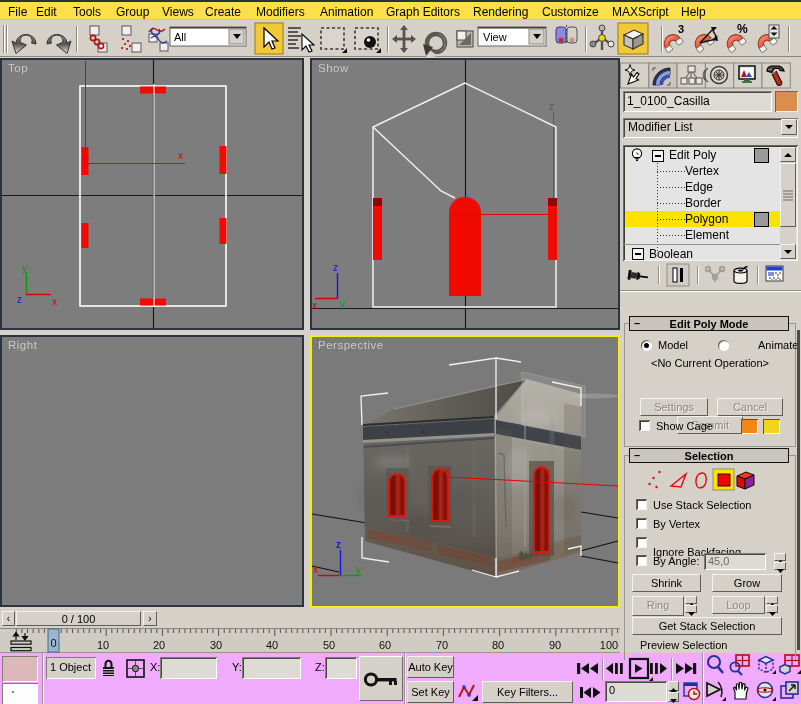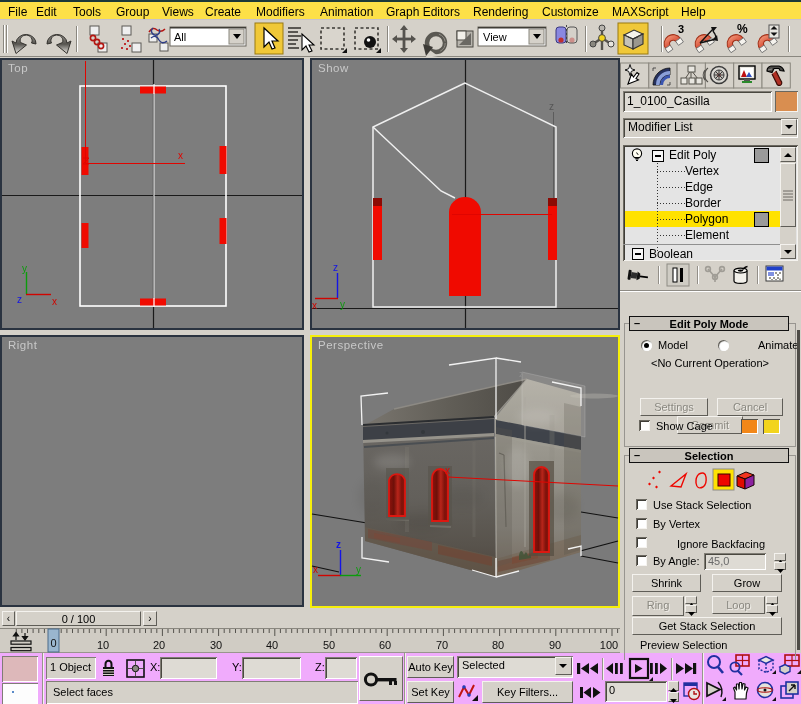--- a/index.html
+++ b/index.html
@@ -638,42 +638,35 @@
     <circle cx="9.5" cy="9.5" r="3.2" fill="#8a8880" stroke="#111"></circle>
   </svg>
 
   <div class="abs" style="left:150px;top:8px;">X:</div>
   <div class="abs sunken2" style="left:160px;top:4px;width:57px;height:22px;background:#dedbd4;"></div>
   <div class="abs" style="left:232px;top:8px;">Y:</div>
   <div class="abs sunken2" style="left:242px;top:4px;width:59px;height:22px;background:#dedbd4;"></div>
   <div class="abs" style="left:315px;top:8px;">Z:</div>
   <div class="abs sunken2" style="left:325px;top:4px;width:32px;height:22px;background:#dedbd4;"></div>
 
-  <div class="abs" style="left:46px;top:28px;width:312px;height:23px;background:#d5d1c9;box-shadow:inset 1px 1px 0 #807d75, inset -1px -1px 0 #fff;line-height:22px;padding-left:7px;">Select faces</div>
 
   <div class="abs raised" style="left:359px;top:3px;width:44px;height:45px;">
     <svg width="36" height="15" viewBox="0 0 36 15" style="left:4px;top:15px;">
       <circle cx="7" cy="7.5" r="5.6" fill="none" stroke="#111" stroke-width="3"></circle>
       <rect x="12.5" y="6" width="20" height="3.4" fill="#111"></rect>
       <rect x="25" y="9" width="3" height="4" fill="#111"></rect>
           <rect x="30" y="9" width="3" height="4" fill="#111"></rect>
     </svg>
   </div>
   <div class="abs" style="left:404px;top:0;width:1px;height:51px;background:#98958d;"></div>
   <div class="abs" style="left:405px;top:0;width:1px;height:51px;background:#f4f2ee;"></div>
 
   <div class="btn" style="left:407px;top:3px;width:47px;height:22px;line-height:20px;">Auto Key</div>
   <div class="btn" style="left:407px;top:28px;width:47px;height:22px;line-height:20px;">Set Key</div>
 
-  <div class="abs sunken2" style="left:457px;top:3px;width:116px;height:22px;background:#dedbd4;">
-    <div style="padding:3px 0 0 5px;">Selected</div>
-    <div class="btn" style="right:1px;top:1px;width:17px;height:18px;"><svg width="9" height="6" style="position:static;margin-top:5px;">
-            <polygon points="0,1 8,1 4,5" fill="#000"></polygon>
-          </svg></div>
-  </div>
 
   <svg class="abs" style="left:457px;top:28px;" width="22" height="22" viewBox="0 0 22 22">
     <path d="M2,16 L7,6 L12,14 L17,4" fill="none" stroke="#c01410" stroke-width="2"></path>
     <circle cx="7" cy="6" r="1.8" fill="#2040c0"></circle>
         <circle cx="12" cy="14" r="1.8" fill="#2040c0"></circle>
     <polygon points="15,20 21,20 21,14" fill="#111"></polygon>
   </svg>
   <div class="btn" style="left:482px;top:28px;width:91px;height:22px;line-height:20px;">Key Filters...</div>
 
   <svg class="abs" style="left:576px;top:3px;" width="225 " height="48" viewBox="0 0 225 48">
@@ -1008,21 +1001,21 @@
         <polygon points="113,8 122,4 130,7 121,11" fill="#f23520"></polygon>
         <polygon points="113,8 121,11 121,21 113,18" fill="#e00b00"></polygon>
         <polygon points="121,11 130,7 130,17 121,21" fill="#8b22a0"></polygon>
       </g>
     </svg>
     <div class="ck" style="left:12px;top:51px;"></div>
         <div class="cklab" style="left:29px;top:51px;">Use Stack Selection</div>
     <div class="ck" style="left:12px;top:70px;"></div>
         <div class="cklab" style="left:29px;top:70px;">By Vertex</div>
     <div class="ck" style="left:12px;top:89px;"></div>
-        <div class="cklab" style="left:29px;top:90px;margin-left:24px;">Ignore Backfacing</div>
+        <div class="cklab" style="left:29px;top:98px;">Ignore Backfacing</div>
     <div class="ck" style="left:12px;top:107px;"></div>
         <div class="cklab" style="left:29px;top:107px;">By Angle:</div>
     <div class="abs sunken2" style="left:80px;top:105px;width:62px;height:17px;background:#dedbd4;color:#6a6a6a;padding:2px 0 0 4px;">45,0</div>
     <div class="abs" style="left:150px;top:105px;width:12px;height:17px;">
       <div class="btn" style="left:0;top:0;width:12px;height:8px;"><svg width="7" height="4" style="position:static">
               <polygon points="3.5,0 7,4 0,4" fill="#000"></polygon>
             </svg></div>
       <div class="btn" style="left:0;top:9px;width:12px;height:8px;"><svg width="7" height="4" style="position:static">
               <polygon points="0,0 7,0 3.5,4" fill="#000"></polygon>
             </svg></div>

